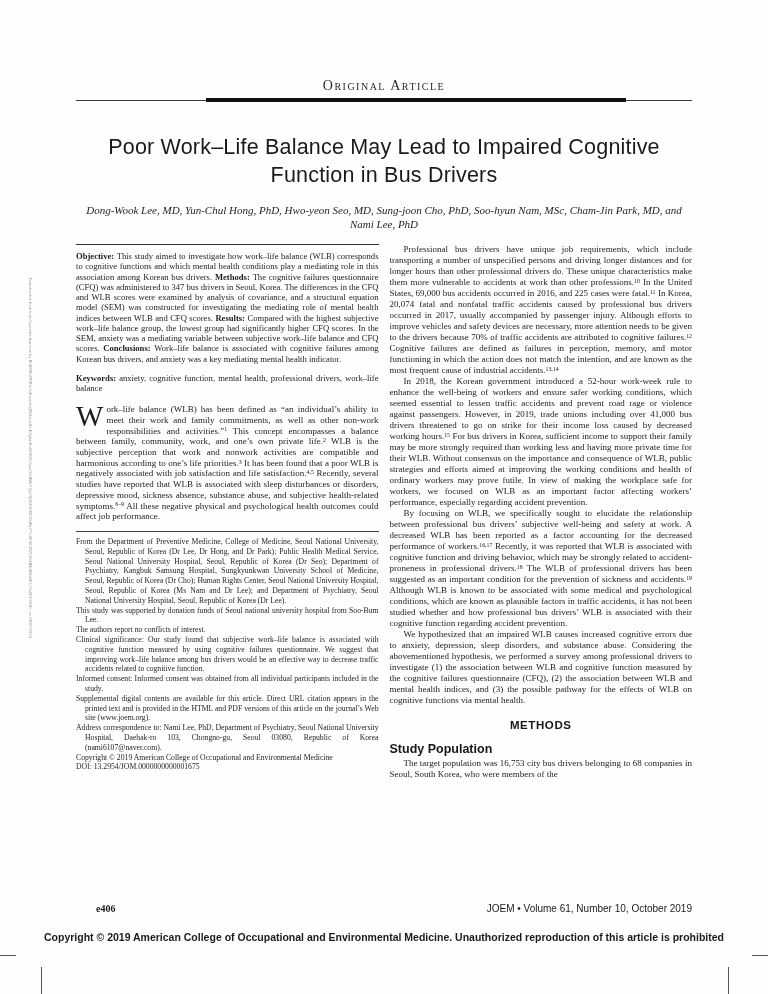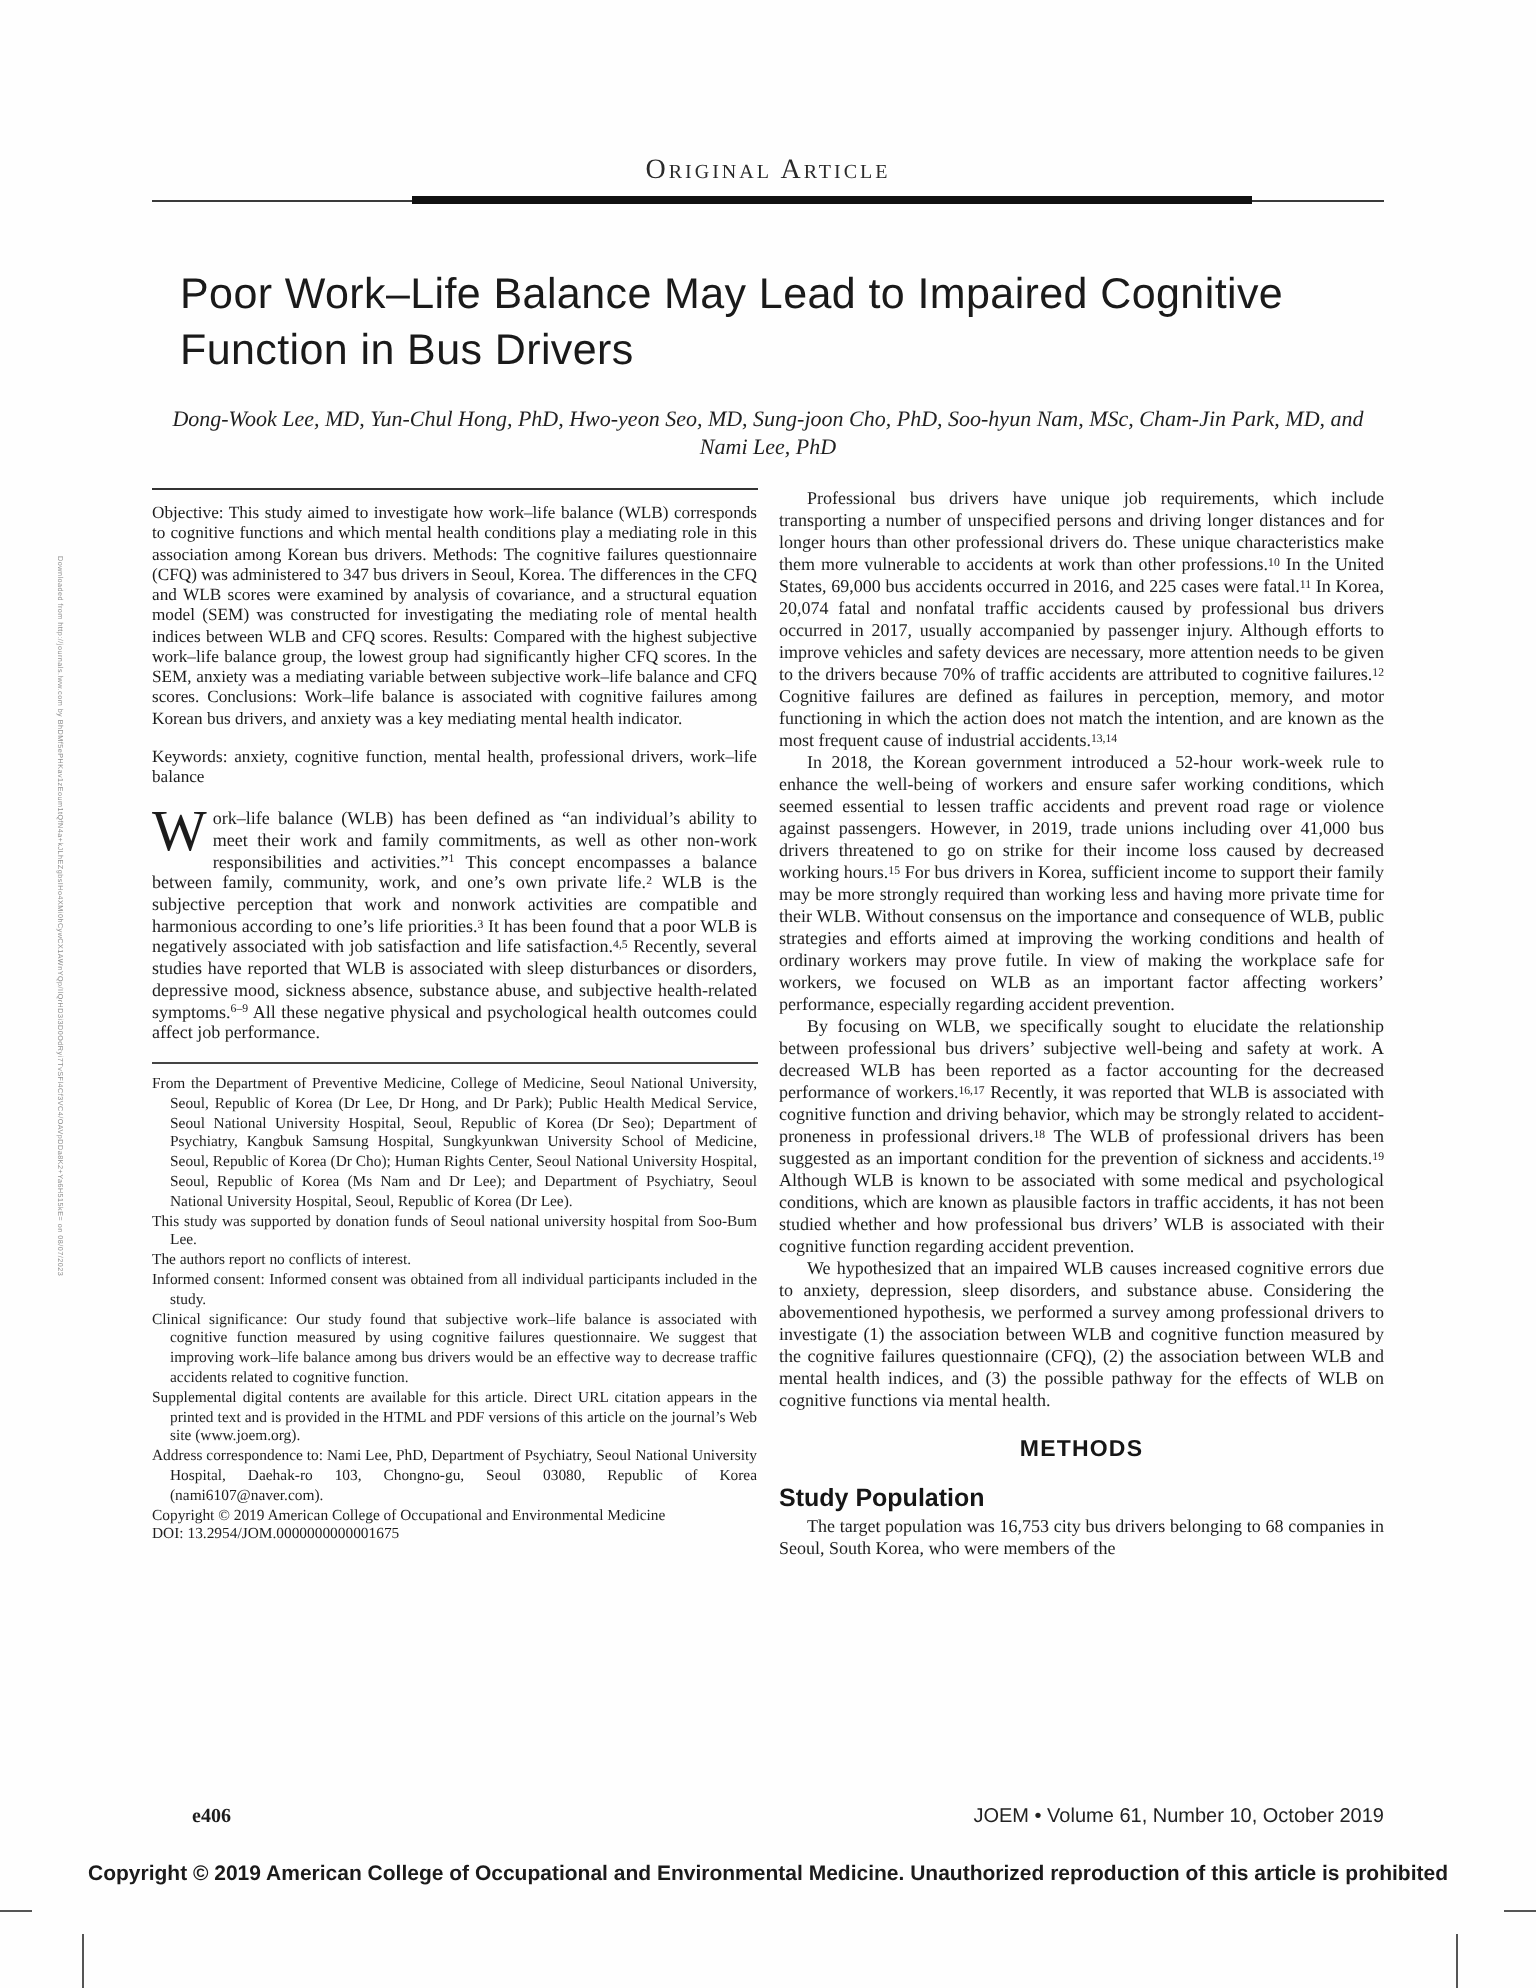--- a/index.html
+++ b/index.html
@@ -2,42 +2,42 @@
 <html><head>
 <meta charset="utf-8">
 <style>
   * { margin:0; padding:0; box-sizing:border-box; }
   html,body { background:#ffffff; }
   .page {
     position:relative; width:768px; height:994px; margin:0 auto;
     background:#fefefe; color:#1c1c1c; overflow:hidden;
     font-family:"Liberation Serif","DejaVu Serif",serif;
   }
-  .b { font-weight:normal; }
+  .b { font-weight:bold; }
   sup { font-size:65%; line-height:0; vertical-align:baseline; position:relative; top:-0.38em; }
 
   
   .watermark {
     position:absolute; left:24px; top:278px; height:420px; width:8px;
     writing-mode:vertical-rl; font-family:"Liberation Sans",sans-serif;
     font-size:3.6px; letter-spacing:.25px; color:#8d8d8d; overflow:hidden; white-space:nowrap;
   }
 
   
   .article-type {
     margin:78px 76px 0; text-align:center;
     font-variant:small-caps; letter-spacing:1.5px;
     font-size:14px; color:#2a2a2a;
   }
   .header-rule { position:relative; margin:4px 76px 0; height:5px; }
   .header-rule .thin { position:absolute; top:2px; left:0; right:0; height:1px; background:#3a3a3a; }
   .header-rule .thick { position:absolute; top:0; left:130px; width:420px; height:4px; background:#111; }
 
   .article-title {
-    margin:30px 90px 0; 
+    margin:30px 90px 0; text-align:center;
     font-family:"Liberation Sans","DejaVu Sans",sans-serif;
     font-size:21.5px; line-height:28px; font-weight:500; color:#1a1a1a; letter-spacing:.2px;
   }
   .authors {
     margin:15px 86px 0; text-align:center;
     font-style:italic; font-size:11px; line-height:13.5px; color:#1f1f1f;
   }
 
   
   .columns { display:flex; gap:11px; padding:0 76px; margin-top:13px; align-items:flex-start; }
@@ -104,22 +104,22 @@
     <div class="col">
       <div class="abstract-rule"></div>
       <p class="abstract-text"><span class="b">Objective: </span><span>This study aimed to investigate how work–life balance (WLB) corresponds to cognitive functions and which mental health conditions play a mediating role in this association among Korean bus drivers. </span><span class="b">Methods: </span><span>The cognitive failures questionnaire (CFQ) was administered to 347 bus drivers in Seoul, Korea. The differences in the CFQ and WLB scores were examined by analysis of covariance, and a structural equation model (SEM) was constructed for investigating the mediating role of mental health indices between WLB and CFQ scores. </span><span class="b">Results: </span><span>Compared with the highest subjective work–life balance group, the lowest group had significantly higher CFQ scores. In the SEM, anxiety was a mediating variable between subjective work–life balance and CFQ scores. </span><span class="b">Conclusions: </span><span>Work–life balance is associated with cognitive failures among Korean bus drivers, and anxiety was a key mediating mental health indicator.</span></p>
       <p class="keywords-text"><span class="b">Keywords: </span><span>anxiety, cognitive function, mental health, professional drivers, work–life balance</span></p>
       <p class="intro-paragraph"><span class="dropcap">W</span><span>ork–life balance (WLB) has been defined as “an individual’s ability to meet their work and family commitments, as well as other non-work responsibilities and activities.”</span><sup>1</sup><span> This concept encompasses a balance between family, community, work, and one’s own private life.</span><sup>2</sup><span> WLB is the subjective perception that work and nonwork activities are compatible and harmonious according to one’s life priorities.</span><sup>3</sup><span> It has been found that a poor WLB is negatively associated with job satisfaction and life satisfaction.</span><sup>4,5</sup><span> Recently, several studies have reported that WLB is associated with sleep disturbances or disorders, depressive mood, sickness absence, substance abuse, and subjective health-related symptoms.</span><sup>6–9</sup><span> All these negative physical and psychological health outcomes could affect job performance.</span></p>
       <div class="footnote-rule"></div>
       <div>
           <div class="fn"><span>From the Department of Preventive Medicine, College of Medicine, Seoul National University, Seoul, Republic of Korea (Dr Lee, Dr Hong, and Dr Park); Public Health Medical Service, Seoul National University Hospital, Seoul, Republic of Korea (Dr Seo); Department of Psychiatry, Kangbuk Samsung Hospital, Sungkyunkwan University School of Medicine, Seoul, Republic of Korea (Dr Cho); Human Rights Center, Seoul National University Hospital, Seoul, Republic of Korea (Ms Nam and Dr Lee); and Department of Psychiatry, Seoul National University Hospital, Seoul, Republic of Korea (Dr Lee).</span></div>
           <div class="fn"><span>This study was supported by donation funds of Seoul national university hospital from Soo-Bum Lee.</span></div>
           <div class="fn"><span>The authors report no conflicts of interest.</span></div>
+          <div class="fn"><span>Clinical significance: Our study found that subjective work–life balance is associated with cognitive function measured by using cognitive failures questionnaire. We suggest that improving work–life balance among bus drivers would be an effective way to decrease traffic accidents related to cognitive function.</span></div>
           <div class="fn"><span>Informed consent: Informed consent was obtained from all individual participants included in the study.</span></div>
-          <div class="fn"><span>Clinical significance: Our study found that subjective work–life balance is associated with cognitive function measured by using cognitive failures questionnaire. We suggest that improving work–life balance among bus drivers would be an effective way to decrease traffic accidents related to cognitive function.</span></div>
           <div class="fn"><span>Supplemental digital contents are available for this article. Direct URL citation appears in the printed text and is provided in the HTML and PDF versions of this article on the journal’s Web site (www.joem.org).</span></div>
           <div class="fn"><span>Address correspondence to: Nami Lee, PhD, Department of Psychiatry, Seoul National University Hospital, Daehak-ro 103, Chongno-gu, Seoul 03080, Republic of Korea (nami6107@naver.com).</span></div>
           <div class="fn"><span>Copyright © 2019 American College of Occupational and Environmental Medicine</span></div>
           <div class="fn"><span>DOI: 13.2954/JOM.0000000000001675</span></div>
         </div>
     </div>
 
     <div class="col">
       <div>
           <div class="body-par"><span>Professional bus drivers have unique job requirements, which include transporting a number of unspecified persons and driving longer distances and for longer hours than other professional drivers do. These unique characteristics make them more vulnerable to accidents at work than other professions.</span><sup>10</sup><span> In the United States, 69,000 bus accidents occurred in 2016, and 225 cases were fatal.</span><sup>11</sup><span> In Korea, 20,074 fatal and nonfatal traffic accidents caused by professional bus drivers occurred in 2017, usually accompanied by passenger injury. Although efforts to improve vehicles and safety devices are necessary, more attention needs to be given to the drivers because 70% of traffic accidents are attributed to cognitive failures.</span><sup>12</sup><span> Cognitive failures are defined as failures in perception, memory, and motor functioning in which the action does not match the intention, and are known as the most frequent cause of industrial accidents.</span><sup>13,14</sup></div>

